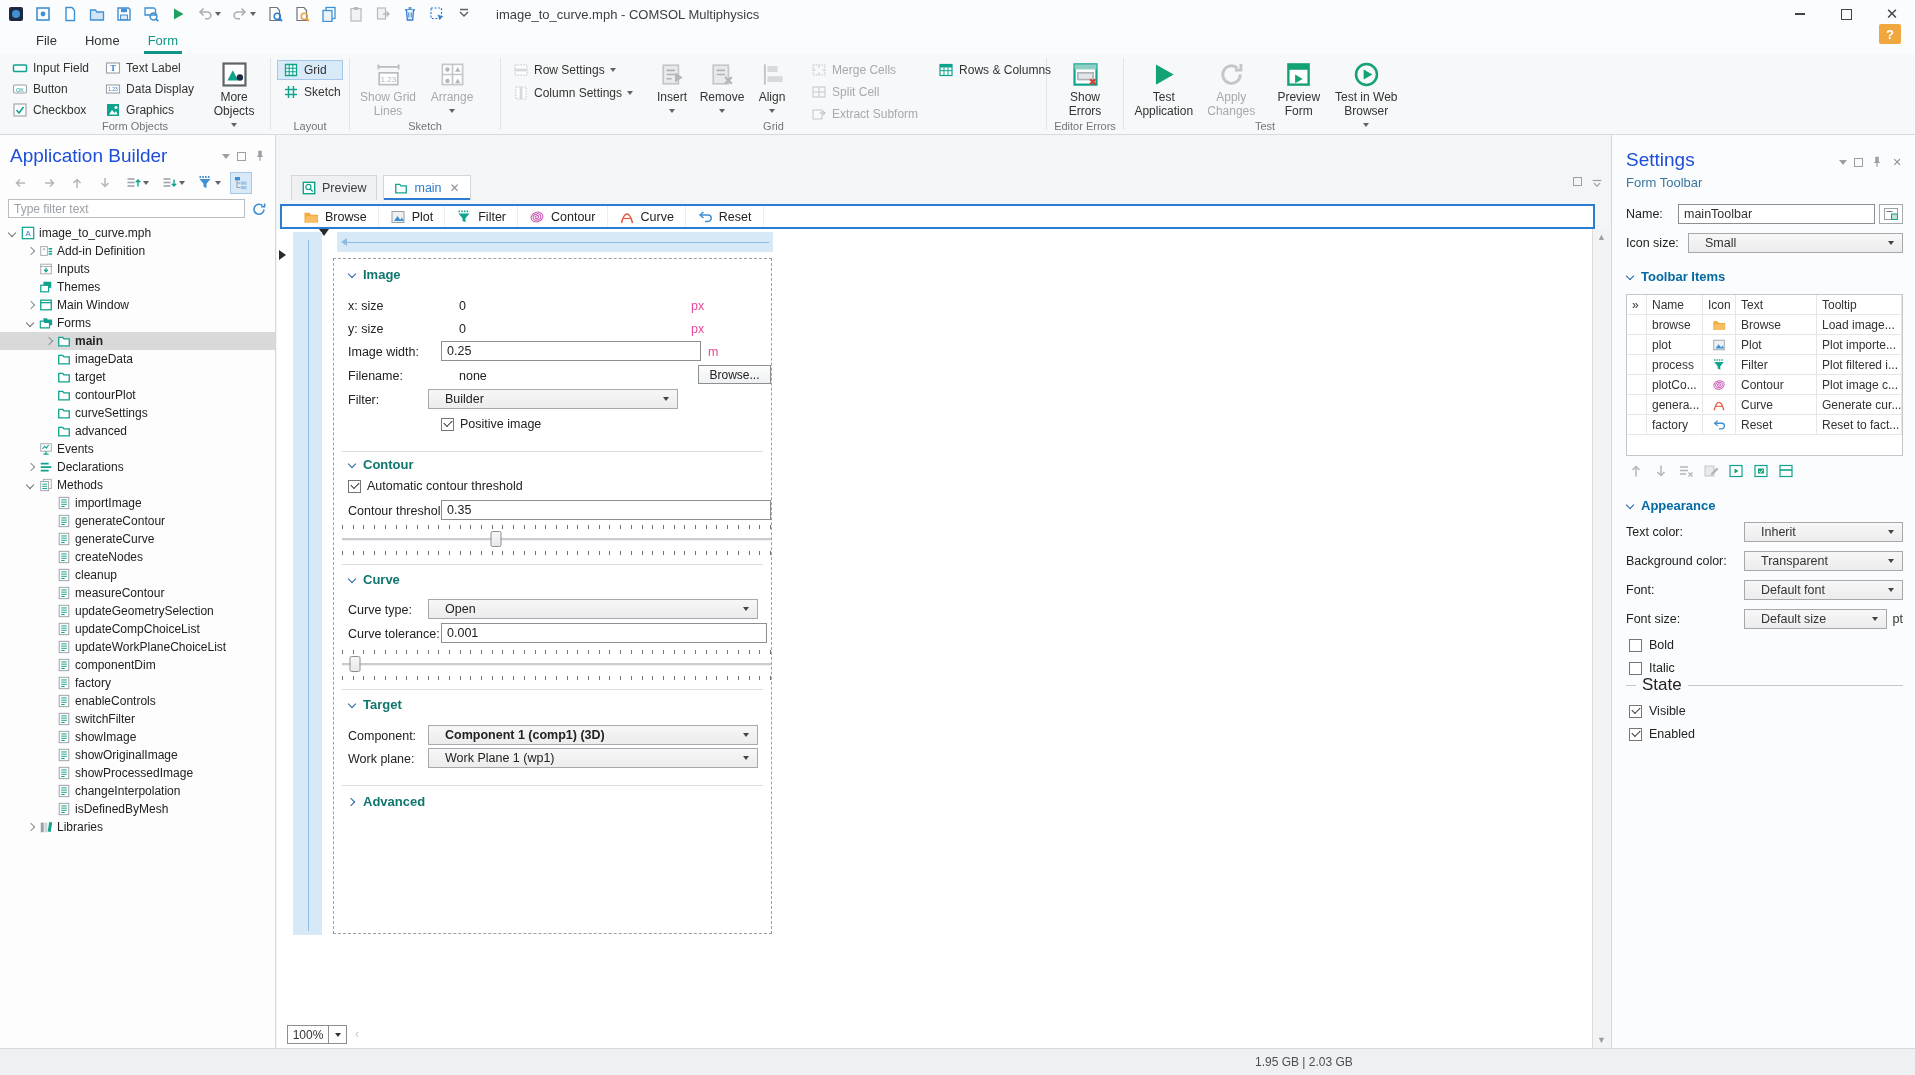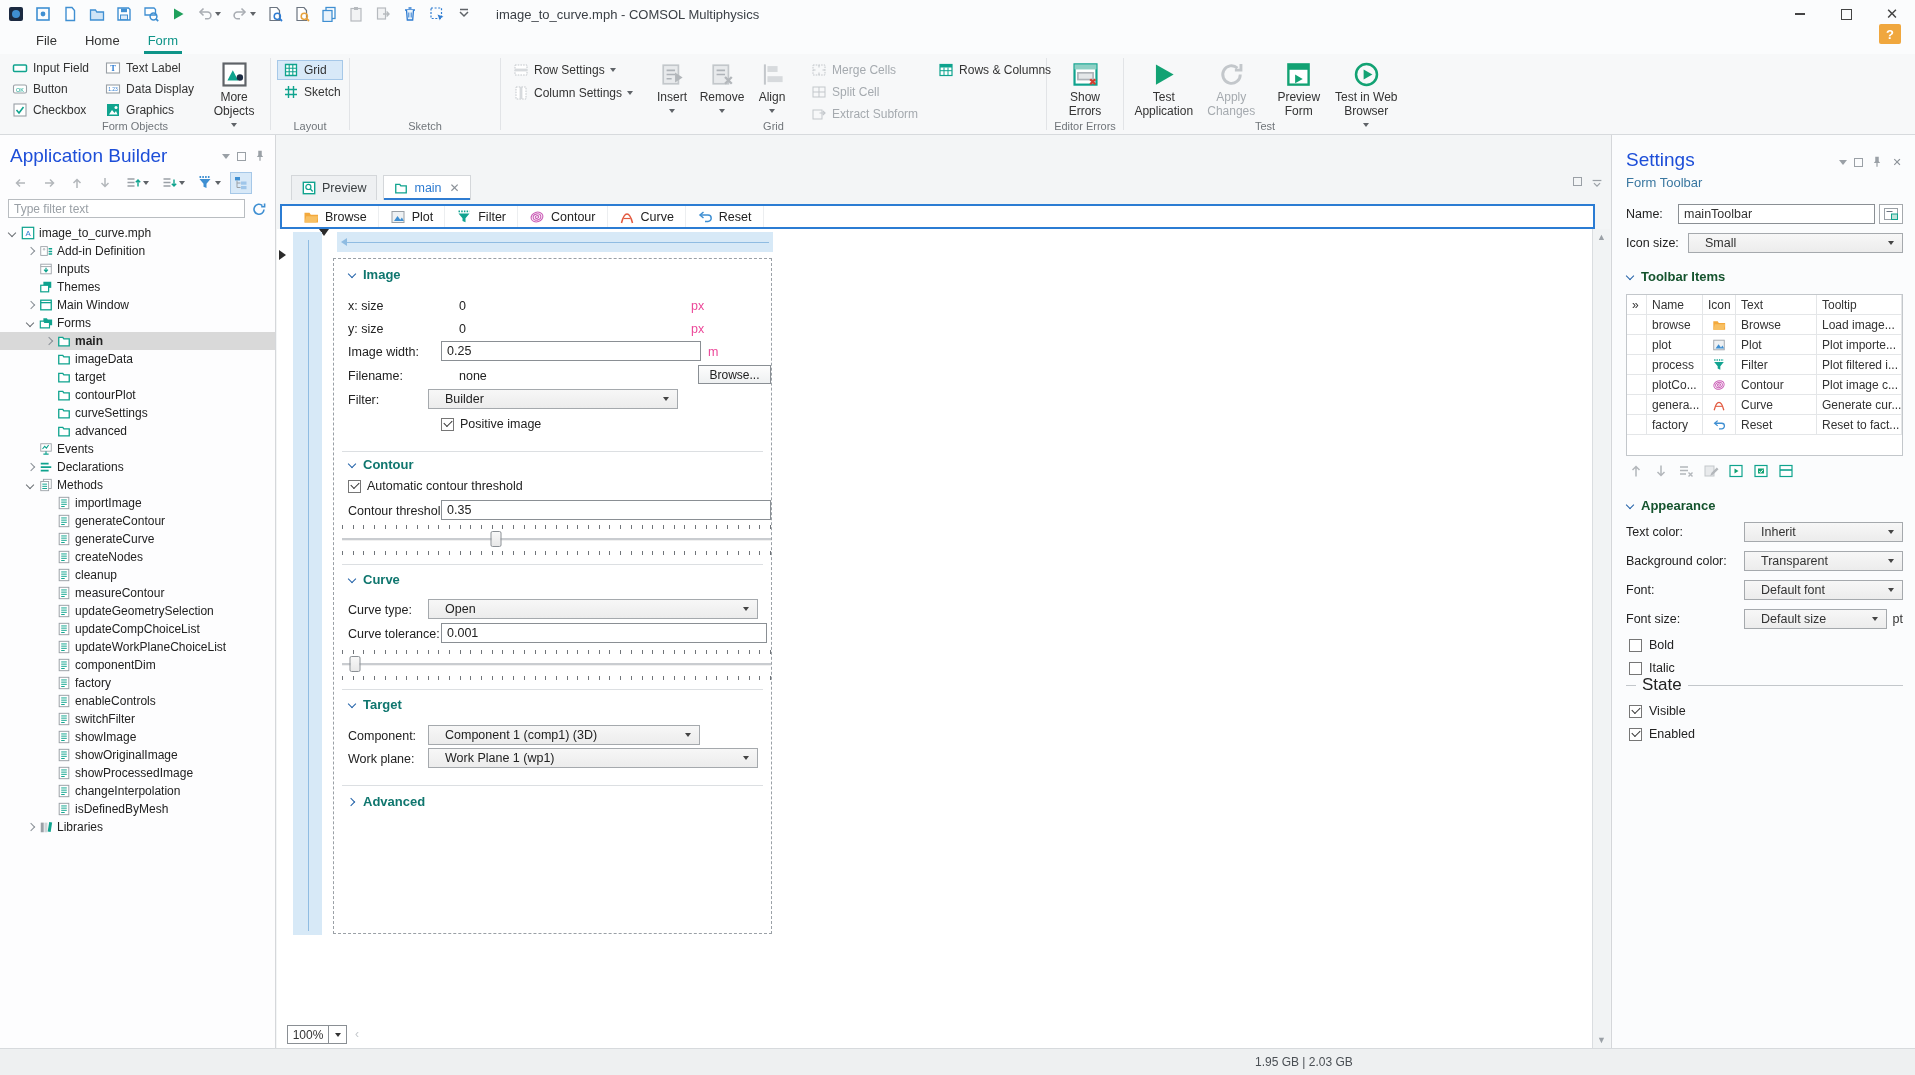--- a/index.html
+++ b/index.html
@@ -134,21 +134,21 @@
   .settings { position:absolute; right:0; top:0; bottom:0; width:304px; background:#fbfcfd; border-left:1px solid #d5d7da; padding:40px 12px 0 14px; }
   .set-head { display:flex; align-items:flex-start; justify-content:space-between; }
   .set-sub { font-size:13px; color:#3a77a0; margin-top:4px; }
   .set-row { display:flex; align-items:center; margin-top:9px; }
   .set-row .lbl { width:118px; font-size:12.5px; color:#222; flex:0 0 118px; }
   .set-row .lbl.narrow { width:52px; flex-basis:52px; }
   .sinput { flex:1; height:20px; border:1px solid #8a8f94; background:#fff; font-size:12.5px; display:flex; align-items:center; padding-left:5px; }
   .scombo { flex:1; height:20px; border:1px solid #a5a9ad; background:linear-gradient(#f7f7f7,#ececec); display:flex; align-items:center; justify-content:space-between; padding:0 8px 0 16px; font-size:12.5px; }
   .scombo .caret { display:inline-block; border-top-color:#444; }
   .side-btn { width:24px; height:20px; margin-left:4px; border:1px solid #a5a9ad; background:#fff; display:flex; align-items:center; justify-content:center; }
-  .ssec { display:flex; align-items:center; gap:7px; color:#14532d; font-size:13px; font-weight:bold; margin-top:16px; }
+  .ssec { display:flex; align-items:center; gap:7px; color:#0369a1; font-size:13px; font-weight:bold; margin-top:16px; }
   .titable { margin-top:10px; border:1px solid #c3c7cb; background:#fff; height:162px; overflow:hidden; }
   .ti-hrow, .ti-row { display:grid; grid-template-columns:20px 56px 33px 81px 1fr; align-items:center; height:20px; border-bottom:1px solid #e4e6e8; font-size:12px; }
   .ti-hrow > span, .ti-row > span { padding-left:5px; overflow:hidden; white-space:nowrap; border-right:1px solid #e4e6e8; height:100%; display:flex; align-items:center; }
   .ti-hrow { background:#fff; color:#333; }
   .ti-icon-cell { justify-content:center; padding-left:0 !important; }
   .ti-acts { display:flex; align-items:center; gap:9px; margin-top:7px; padding-left:2px; }
   .state-hr { display:flex; align-items:center; gap:6px; margin-top:0; font-size:17px; color:#222; }
   .state-hr::before { content:""; width:10px; height:1px; background:#c3c7cb; }
   .state-hr::after { content:""; flex:1; height:1px; background:#c3c7cb; }
   .scheckrow { display:flex; align-items:center; gap:7px; margin-top:9px; font-size:12.5px; color:#222; padding-left:3px; }
@@ -725,20 +725,38 @@
             <use href="#i-sketch"></use>
           </svg>
           <span>Sketch</span>
         </div>
       </div>
     <div class="rg-label">Layout</div>
   </div>
   <div class="rsep"></div>
 
   <div class="rgroup" style="width:150px;">
+    <div class="g-row">
+
+        <div class="rbig" data-disabled="true">
+          <svg class="ic26" viewBox="0 0 16 16">
+            <use href="#i-showgridlines"></use>
+          </svg>
+          <span>Show Grid Lines</span>
+
+        </div>
+
+        <div class="rbig" data-disabled="true">
+          <svg class="ic26" viewBox="0 0 16 16">
+            <use href="#i-arrange"></use>
+          </svg>
+          <span>Arrange</span>
+          <span class="caret" data-show="true"></span>
+        </div>
+      </div>
     <div class="rg-label">Sketch</div>
   </div>
   <div class="rsep"></div>
 
   <div class="rgroup" style="width:545px;">
     <div class="g-row" style="gap:8px;">
       <div class="g-grid-settings">
 
           <div class="rsmall">
             <svg class="ic16" viewBox="0 0 16 16">
@@ -1371,21 +1389,21 @@
           <span class="sl-handle" style="left: 3%;"></span>
         </div>
         <div class="ticks" style="top:417px;"></div>
         <div class="fdivider" style="top:430px;"></div>
 
         <div class="fsec-head" style="top:438px;">
             <span class="fchev-d"></span>
             <span>Target</span>
           </div>
         <span class="flabel" style="top:470px;">Component:</span>
-        <div class="fcombo" style="top:466px; left:94px; width:272px;">
+        <div class="fcombo" style="top:466px; left:94px; width:330px;font-weight:bold;">
             <span>Component 1 (comp1) (3D)</span>
             <span class="caret" data-show="true"></span>
           </div>
         <span class="flabel" style="top:493px;">Work plane:</span>
         <div class="fcombo" style="top:489px; left:94px; width:330px;">
             <span>Work Plane 1 (wp1)</span>
             <span class="caret" data-show="true"></span>
           </div>
         <div class="fdivider" style="top:526px;"></div>
 

